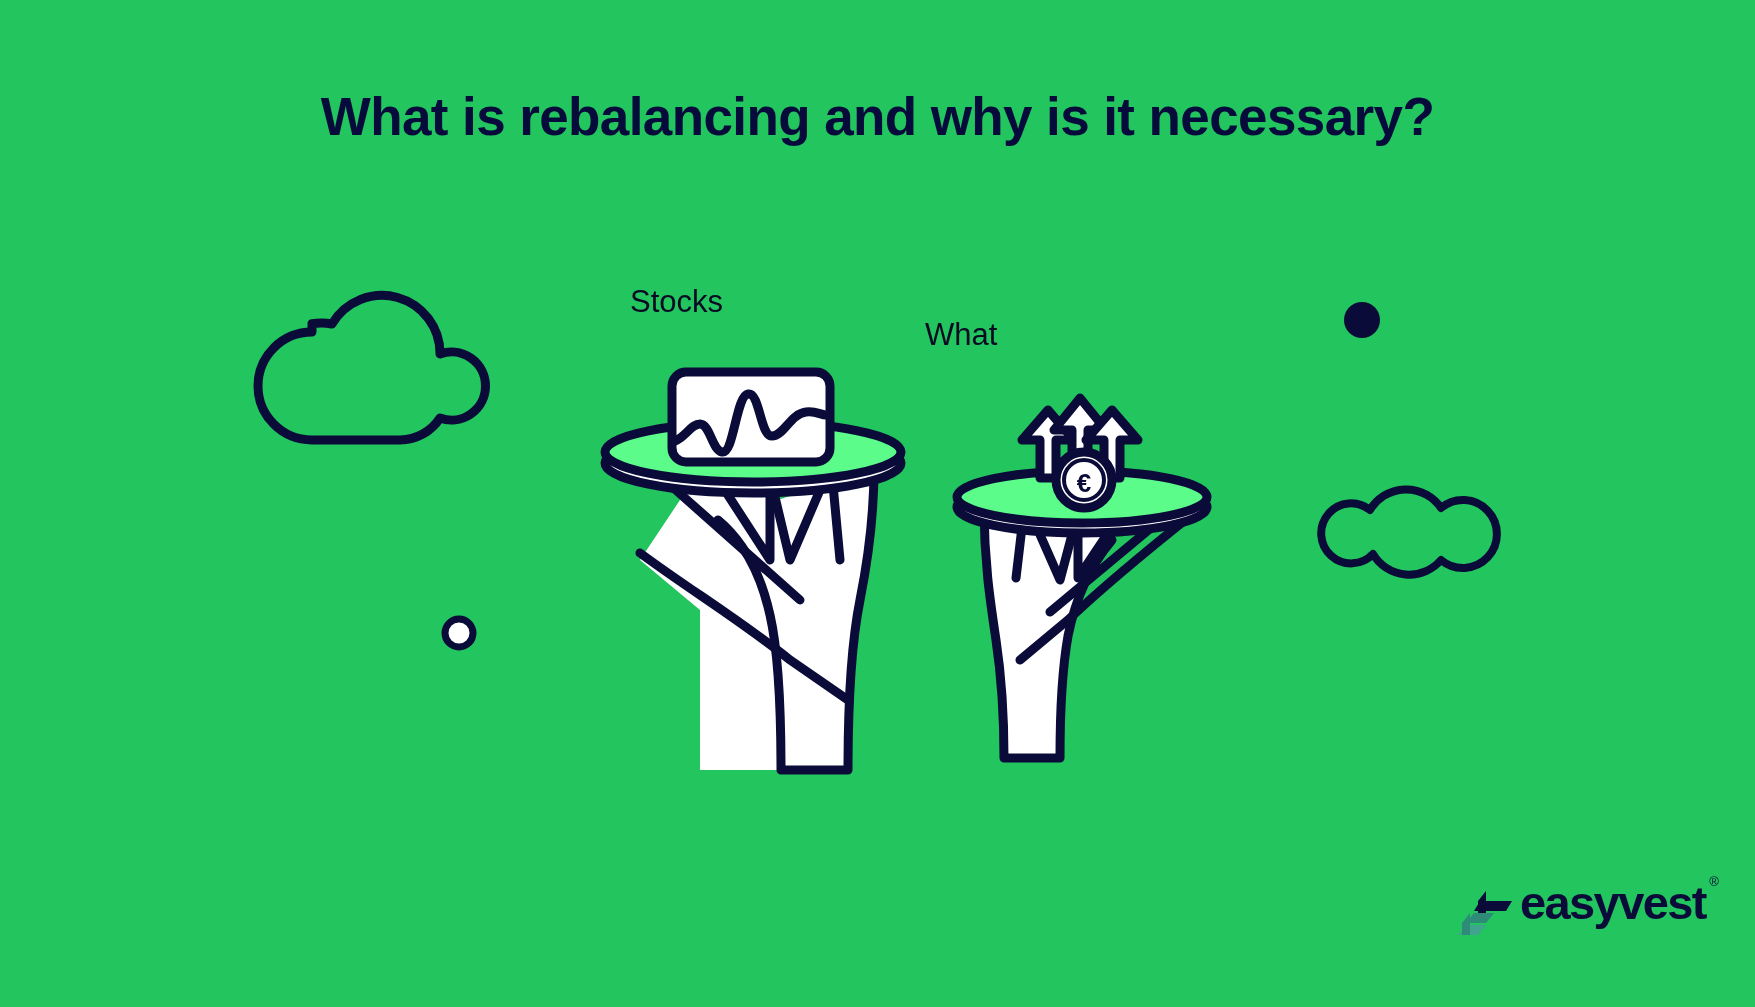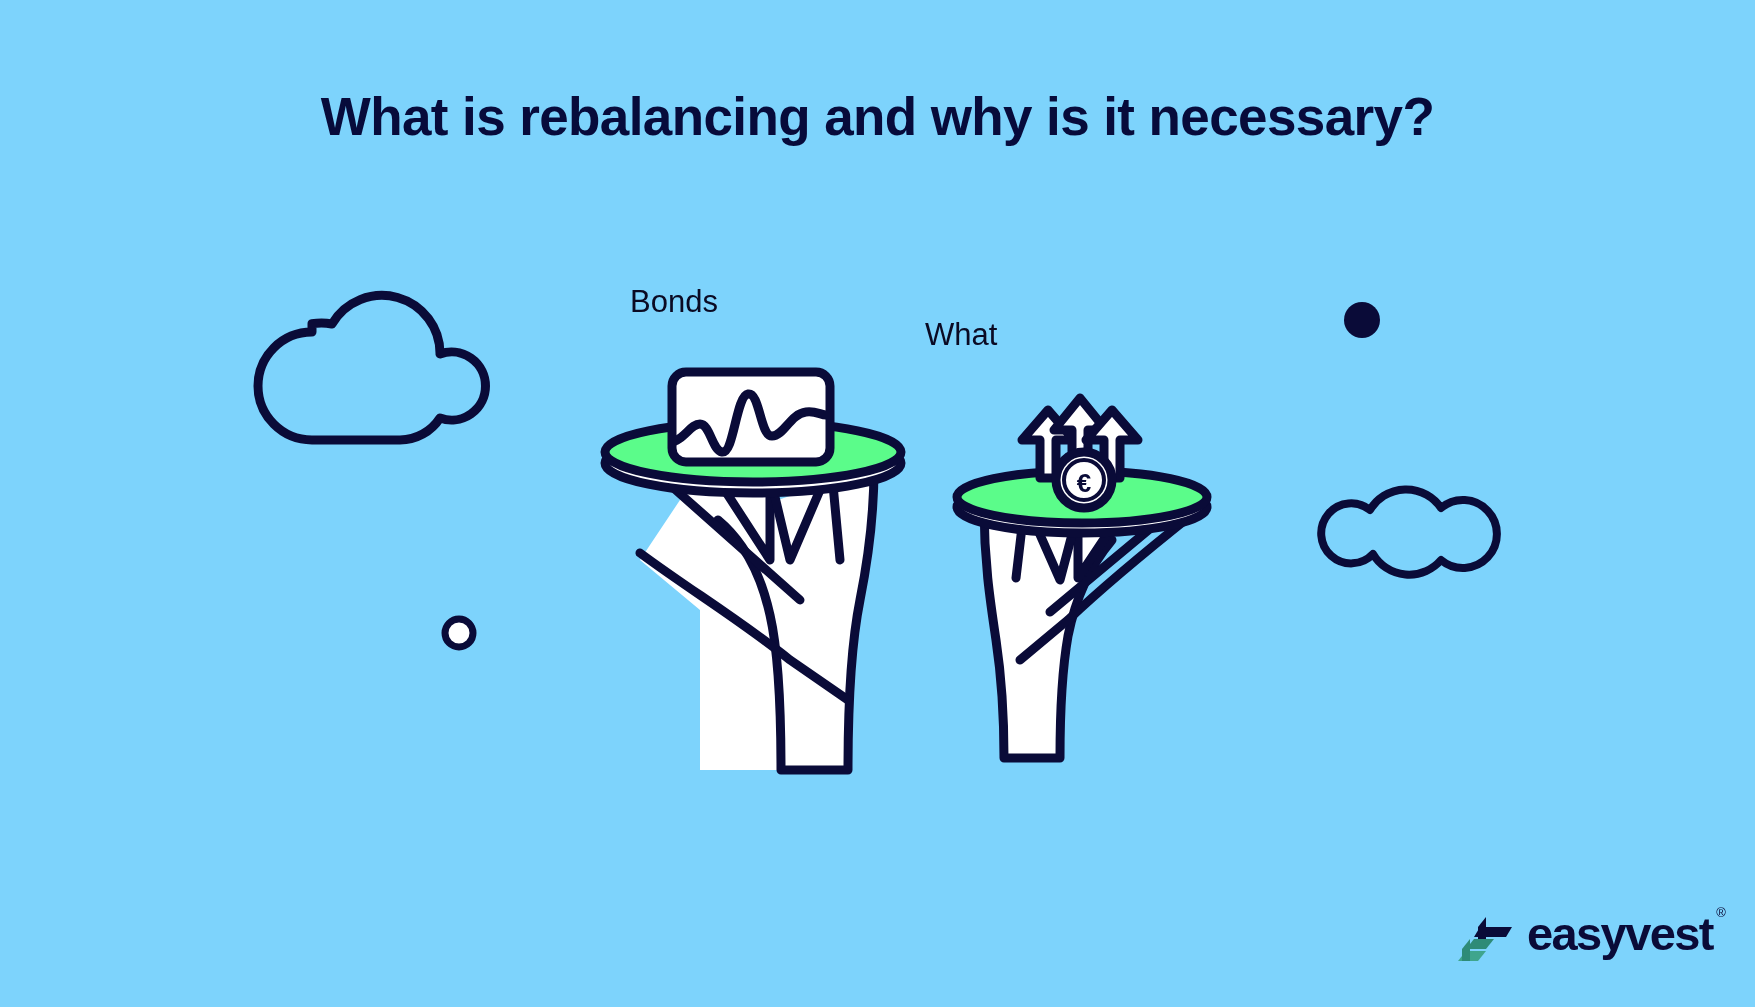--- a/index.html
+++ b/index.html
@@ -12,21 +12,21 @@
     height: 1007px;
     overflow: hidden;
     font-family: "Liberation Sans", sans-serif;
     background: #5BFC8A;
   }
 
   .canvas {
     position: relative;
     width: 1755px;
     height: 1007px;
-    background: #7dd3fc;
+    background: #22c55e;
     overflow: hidden;
   }
 
   
   .title {
     position: absolute;
     top: 86px;
     left: 0;
     width: 1755px;
     text-align: center;
@@ -59,23 +59,21 @@
     height: 1007px;
     pointer-events: none;
   }
 
   
   .logo {
     position: absolute;
     left: 1448px;
     top: 879px;
     display: flex;
-    align-items: center;
-    gap: 15px;
-    margin-top: 26px;
+    gap: 8px;
   }
   .logo-mark { display: block; }
   .logo-word {
     position: relative;
     font-family: "Liberation Sans", sans-serif;
     font-weight: bold;
     font-size: 47px;
     letter-spacing: -1.6px;
     color: #0A0B38;
     line-height: 1;
@@ -206,21 +204,21 @@
                L 1120 440 L 1120 478 Z" fill="#FFFFFF" stroke="#0A0B38" stroke-width="9" stroke-linejoin="round"></path>
     </g>
 
     <g>
       <circle cx="1084" cy="480" r="28" fill="#FFFFFF" stroke="#0A0B38" stroke-width="9"></circle>
       <circle cx="1084" cy="480" r="20" fill="none" stroke="#0A0B38" stroke-width="4"></circle>
       <text x="1084" y="492" text-anchor="middle" font-family="Liberation Sans, sans-serif" font-size="26" font-weight="bold" fill="#0A0B38">€</text>
     </g>
   </svg>
 
-  <div class="label label-stocks">Bonds</div>
+  <div class="label label-stocks">Stocks</div>
 
   <div class="label label-bonds">What</div>
 
   <div class="logo">
     <svg class="logo-mark" width="64" height="56" viewBox="0 0 64 56" xmlns="http://www.w3.org/2000/svg">
       <path d="M 18 44 L 38 44 L 46 34 L 26 34 Z" fill="#2E8B77"></path>
       <path d="M 10 56 L 30 56 L 38 46 L 18 46 Z" fill="#3FA58D"></path>
       <path d="M 26 32 L 58 32 L 64 22 L 32 22 Z" fill="#0A0B38"></path>
       <path d="M 14 44 L 22 34 L 22 56 L 14 56 Z" fill="#2E8B77"></path>
       <path d="M 30 22 L 38 12 L 38 34 L 30 34 Z" fill="#0A0B38"></path>

